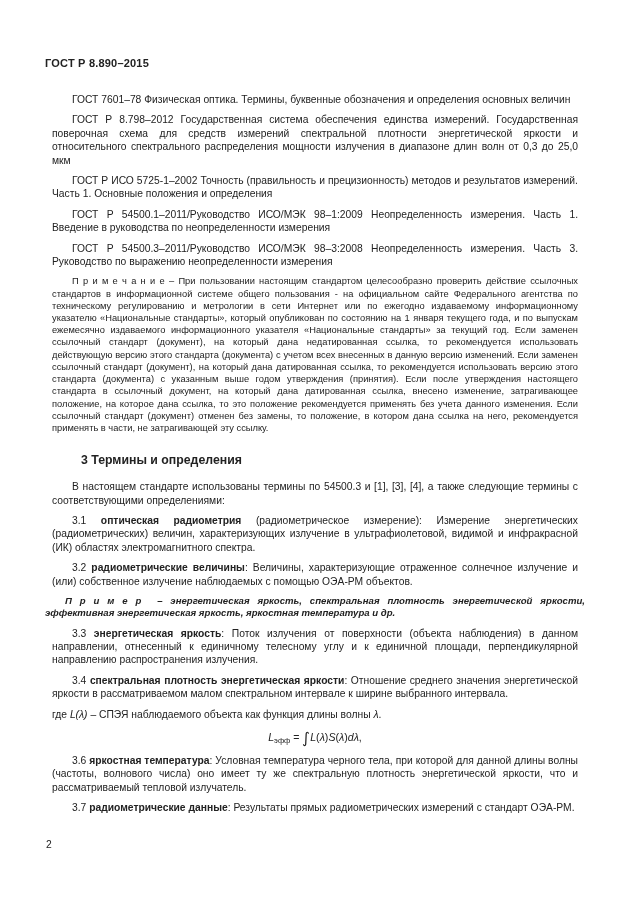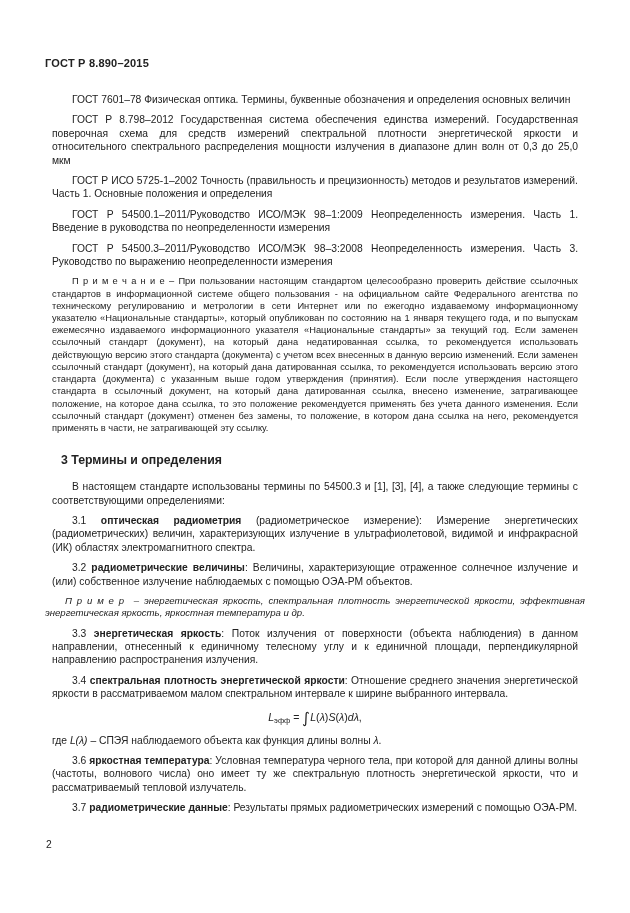--- a/index.html
+++ b/index.html
@@ -40,28 +40,28 @@
   .note {
     font-size: 9.3px;
     line-height: 12.2px;
     text-align: justify;
     text-indent: 20px;
     margin-top: 4px;
   }
   .heading {
     font-size: 12.3px;
     font-weight: bold;
-    margin: 19px 0 13px 16px;
+    margin: 19px 0 13px 36px;
   }
   .example {
     font-size: 9.6px;
     line-height: 12.3px;
     text-align: justify;
     text-indent: 20px;
-    font-weight: normal;
+    font-weight: bold;
     font-style: italic;
     margin: 5px 0 2px 0;
   }
   .formula {
     text-align: center;
     font-size: 10.6px;
     margin: 8px 0 7px 0;
     text-indent: 0;
   }
   .where {
@@ -100,21 +100,21 @@
         <p class="blk ref"><span>ГОСТ Р ИСО 5725-1–2002 Точность (правильность и прецизионность) методов и результатов измерений. Часть 1. Основные положения и определения</span></p>
         <p class="blk ref"><span>ГОСТ Р 54500.1–2011/Руководство ИСО/МЭК 98–1:2009 Неопределенность измерения. Часть 1. Введение в руководства по неопределенности измерения</span></p>
         <p class="blk ref"><span>ГОСТ Р 54500.3–2011/Руководство ИСО/МЭК 98–3:2008 Неопределенность измерения. Часть 3. Руководство по выражению неопределенности измерения</span></p>
         <p class="blk note"><span>П р и м е ч а н и е – При пользовании настоящим стандартом целесообразно проверить действие ссылочных стандартов в информационной системе общего пользования - на официальном сайте Федерального агентства по техническому регулированию и метрологии в сети Интернет или по ежегодно издаваемому информационному указателю «Национальные стандарты», который опубликован по состоянию на 1 января текущего года, и по выпускам ежемесячно издаваемого информационного указателя «Национальные стандарты» за текущий год. Если заменен ссылочный стандарт (документ), на который дана недатированная ссылка, то рекомендуется использовать действующую версию этого стандарта (документа) с учетом всех внесенных в данную версию изменений. Если заменен ссылочный стандарт (документ), на который дана датированная ссылка, то рекомендуется использовать версию этого стандарта (документа) с указанным выше годом утверждения (принятия). Если после утверждения настоящего стандарта в ссылочный документ, на который дана датированная ссылка, внесено изменение, затрагивающее положение, на которое дана ссылка, то это положение рекомендуется применять без учета данного изменения. Если ссылочный стандарт (документ) отменен без замены, то положение, в котором дана ссылка на него, рекомендуется применять в части, не затрагивающей эту ссылку.</span></p>
         <p class="blk heading"><span>3 Термины и определения</span></p>
         <p class="blk def"><span>В настоящем стандарте использованы термины по 54500.3 и [1], [3], [4], а также следующие термины с соответствующими определениями:</span></p>
         <p class="blk def"><span>3.1 </span><span class="b">оптическая радиометрия</span><span> (радиометрическое измерение): Измерение энергетических (радиометрических) величин, характеризующих излучение в ультрафиолетовой, видимой и инфракрасной (ИК) областях электромагнитного спектра.</span></p>
         <p class="blk def"><span>3.2 </span><span class="b">радиометрические величины</span><span>: Величины, характеризующие отраженное солнечное излучение и (или) собственное излучение наблюдаемых с помощью ОЭА-РМ объектов.</span></p>
         <p class="blk example"><span>П р и м е р  – энергетическая яркость, спектральная плотность энергетической яркости, эффективная энергетическая яркость, яркостная температура и др.</span></p>
         <p class="blk def"><span>3.3 </span><span class="b">энергетическая яркость</span><span>: Поток излучения от поверхности (объекта наблюдения) в данном направлении, отнесенный к единичному телесному углу и к единичной площади, перпендикулярной направлению распространения излучения.</span></p>
-        <p class="blk def"><span>3.4 </span><span class="b">спектральная плотность энергетической яркости</span><span>: Отношение среднего значения энергетической яркости в рассматриваемом малом спектральном интервале к ширине выбранного интервала.</span></p>
+        <p class="blk def"><span>3.4 </span><span class="b">спектральная плотность энергетическая яркости</span><span>: Отношение среднего значения энергетической яркости в рассматриваемом малом спектральном интервале к ширине выбранного интервала.</span></p>
+        <p class="blk where"><span>где </span><span class="it">L(λ)</span><span> – СПЭЯ наблюдаемого объекта как функция длины волны </span><span class="it">λ</span><span>.</span></p>
         <p class="blk formula"><span class="it">L</span><sub>эфф</sub><span> = </span><span class="int">∫</span><span class="it">L</span><span>(</span><span class="it">λ</span><span>)</span><span class="it">S</span><span>(</span><span class="it">λ</span><span>)</span><span class="it">dλ</span><span>,</span></p>
-        <p class="blk where"><span>где </span><span class="it">L(λ)</span><span> – СПЭЯ наблюдаемого объекта как функция длины волны </span><span class="it">λ</span><span>.</span></p>
         <p class="blk def"><span>3.6 </span><span class="b">яркостная температура</span><span>: Условная температура черного тела, при которой для данной длины волны (частоты, волнового числа) оно имеет ту же спектральную плотность энергетической яркости, что и рассматриваемый тепловой излучатель.</span></p>
-        <p class="blk def"><span>3.7 </span><span class="b">радиометрические данные</span><span>: Результаты прямых радиометрических измерений с помощью ОЭА-РМ.</span></p>
+        <p class="blk def"><span>3.7 </span><span class="b">радиометрические данные</span><span>: Результаты прямых радиометрических измерений с стандарт ОЭА-РМ.</span></p>
       </div>
   </div>
   <div class="page-number">2</div>
 </div>
 
 </body></html>

